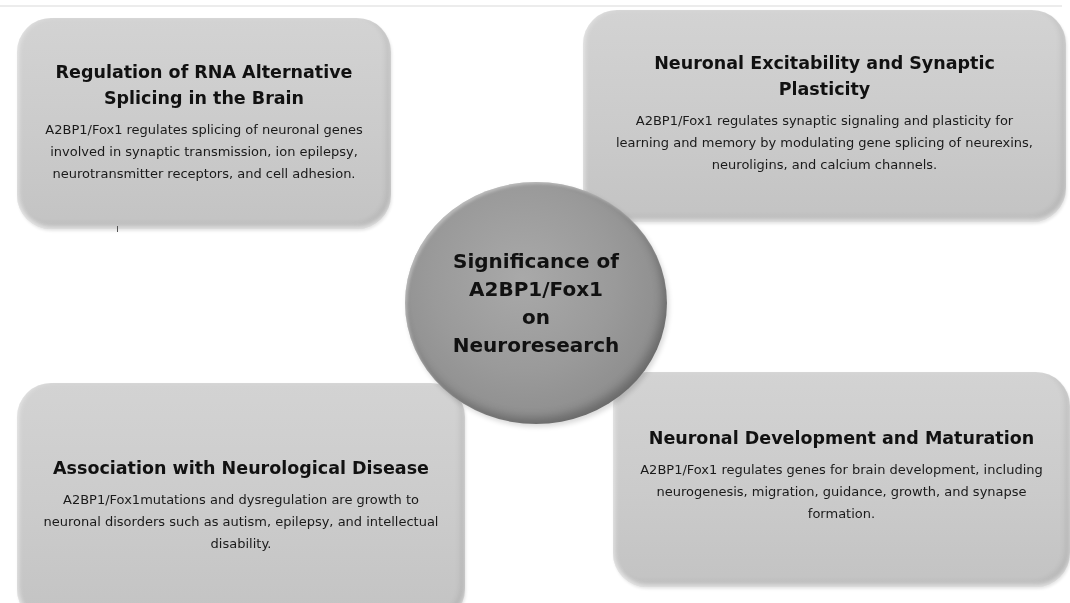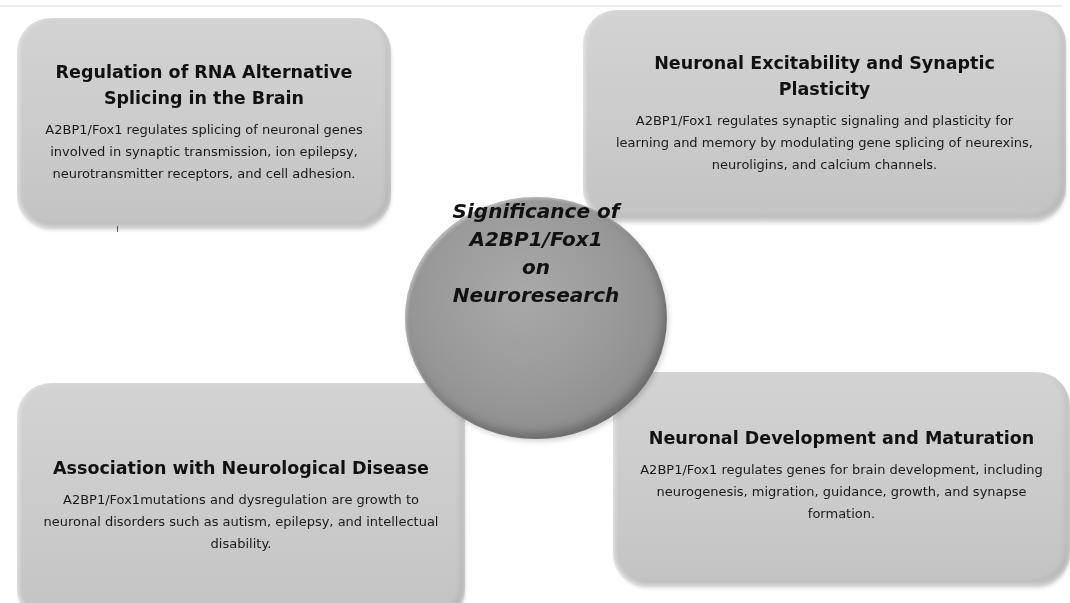--- a/index.html
+++ b/index.html
@@ -31,27 +31,26 @@
   }
   .box .body {
     font-size:13px; line-height:22px; color:#1a1a1a;
   }
   #box-tl { left:17px; top:18px; width:374px; height:211px; padding:6px 24px 10px 24px; }
   #box-tr { left:583px; top:10px; width:483px; height:212px; padding:4px 28px 10px 28px; }
   #box-bl { left:17px; top:383px; width:448px; height:240px; padding:14px 22px 10px 22px; }
   #box-br { left:613px; top:372px; width:457px; height:215px; padding:0 20px 10px 20px; }
 
   .hub {
-    position:absolute; left:405px; top:197px; width:262px; height:242px;
+    position:absolute; left:405px; top:182px; width:262px; height:242px;
     border-radius:50%;
     background: radial-gradient(ellipse at 45% 40%, #a9a9a9 0%, #9a9a9a 45%, #8a8a8a 80%, #7d7d7d 100%);
     box-shadow: inset 2px 2px 3px rgba(255,255,255,0.35), inset -4px -6px 10px rgba(0,0,0,0.25), 2px 3px 5px rgba(0,0,0,0.15);
-    display:flex; justify-content:center; text-align:center;
+    display:flex; align-items:center; justify-content:center; text-align:center;
     z-index:5;
-    font-style:italic;
   }
   .hub .hub-title {
     font-weight:bold; font-size:20px; line-height:28px; color:#111; white-space:pre-line;
     width:200px;
   }
   .tick { position:absolute; left:117px; top:226px; width:1px; height:6px; background:#555; }
 </style>
 </head>
 <body>
 

